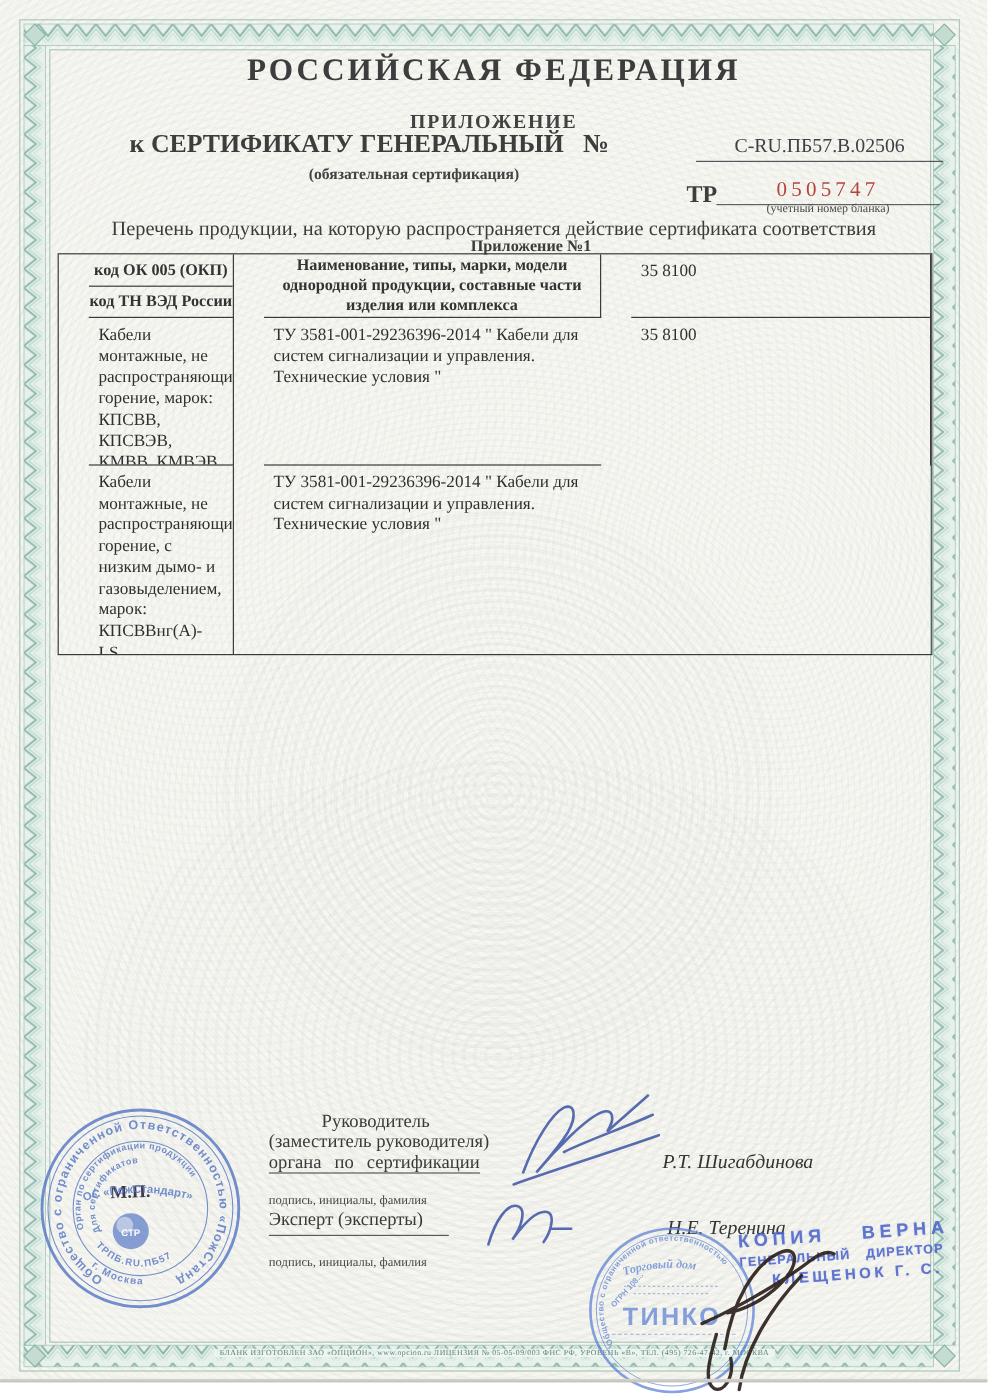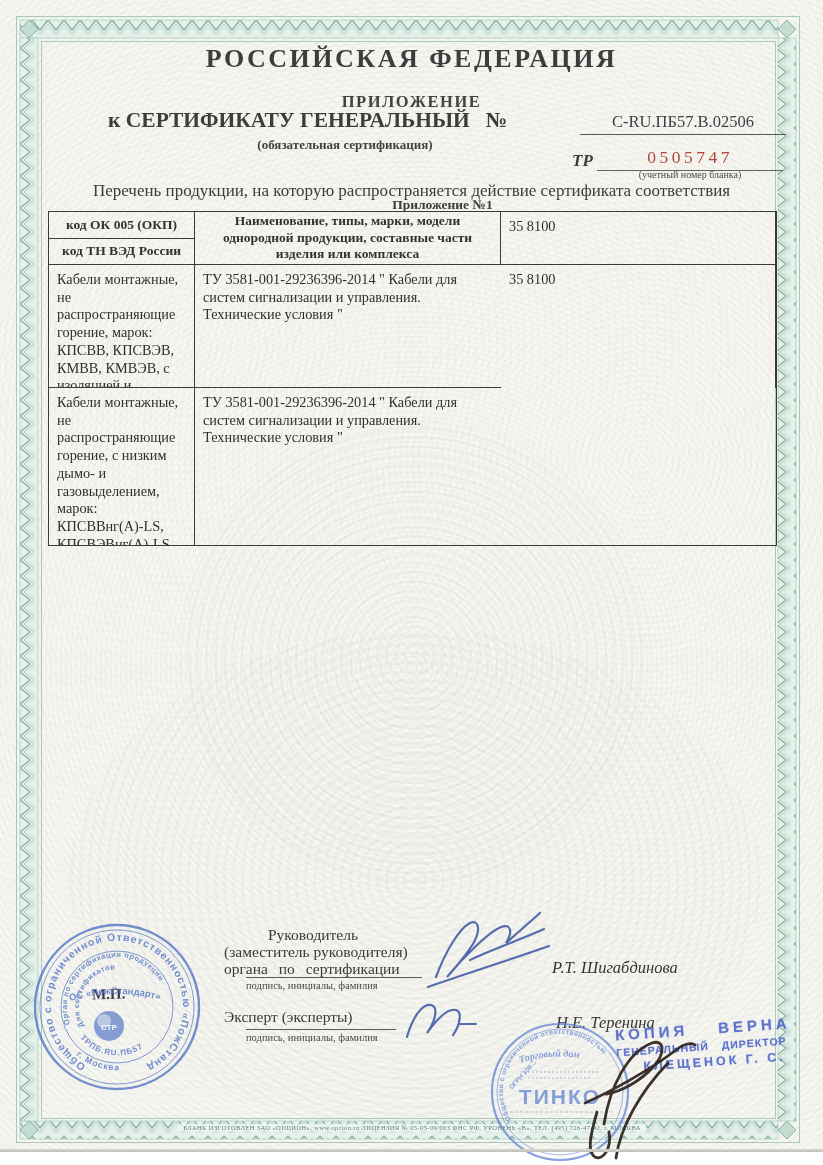--- a/index.html
+++ b/index.html
@@ -18,44 +18,44 @@
   svg{position:absolute;left:0;top:0;}
   .ctr{position:absolute;left:0;width:823px;text-align:center;}
   #title{top:44px;font-size:26px;font-weight:bold;letter-spacing:2.5px;color:#3d3d3d;}
   #applique{top:92px;font-size:16.5px;font-weight:bold;letter-spacing:1.5px;color:#424242;}
   #cert-line{position:absolute;left:108px;top:108px;font-size:21.5px;font-weight:bold;color:#3d3d3d;}
   #cert-line .numsign{margin-left:16px;}
   #cert-number-wrap{position:absolute;left:580px;top:112px;width:206px;text-align:center;
     font-size:16.5px;color:#3f3f46;border-bottom:1.3px solid #55555c;padding-bottom:2px;}
   #cert-sub{position:absolute;left:105px;top:137px;width:480px;text-align:center;
     font-size:13px;font-weight:bold;color:#424242;}
-  #tr-label{position:absolute;left:572px;top:151px;font-size:17px;font-weight:bold;color:#3d3d3d;font-style:italic;}
+  #tr-label{position:absolute;left:572px;top:151px;font-size:20px;font-weight:bold;color:#3d3d3d;}
   #blank-wrap{position:absolute;left:597px;top:147px;width:186px;text-align:center;
     border-bottom:1.2px solid #61615f;padding-bottom:2px;}
   #blank-number{font-size:17.5px;color:#b4453c;letter-spacing:3.5px;font-weight:normal;}
   #blank-caption{position:absolute;left:597px;top:169px;width:186px;text-align:center;
     font-size:10px;color:#4a4a4a;}
   #intro1{top:181px;font-size:17px;font-weight:normal;color:#3c3c3c;}
   #intro2{top:197px;font-size:13.5px;font-weight:bold;color:#3c3c3c;margin-left:31px;}
   #cert-table{position:absolute;left:48px;top:211px;width:727px;
     border:1.6px solid #3b3b3b;display:grid;
     grid-template-columns:146px 306px 1fr;grid-template-rows:53px 123px 157px;}
-  .cell{border-right:1.4px solid #3b3b3b;border-bottom:1.4px solid #3b3b3b;overflow:hidden;}
+  .cell{border-right:1.4px solid #3b3b3b;border-bottom:1.4px solid #3b3b3b;overflow:hidden;margin-left:25px;}
   .cell.last{border-right:none;}
   .cell.bot{border-bottom:none;}
   .th{display:flex;align-items:center;justify-content:center;text-align:center;
     font-weight:bold;font-size:13.5px;line-height:1.25;padding:2px 6px;color:#333;}
   .c1h{display:flex;flex-direction:column;padding:0;}
   .c1h > div{flex:1;display:flex;align-items:center;justify-content:center;
     font-weight:bold;font-size:13.5px;color:#333;}
   .c1h > div:first-child{border-bottom:1.4px solid #3b3b3b;}
   .td{padding:6px 8px;font-size:14.3px;line-height:1.24;color:#2f2f2f;}
   .sig-label{position:absolute;font-size:15.5px;color:#3a3a3a;line-height:1.12;}
   .sig-caption{position:absolute;border-top:1.1px solid #5a5a5a;font-size:10.5px;
-    color:#4a4a4a;padding-top:2px;margin-left:22px;}
+    color:#4a4a4a;padding-top:17px;}
   .sig-name{position:absolute;font-size:16.5px;color:#343434;font-style:italic;}
   #mp-label{position:absolute;left:92px;top:986px;font-size:15px;font-weight:bold;
     color:#3a3a4c;transform:rotate(-2deg);}
   #copy-stamp{position:absolute;left:616px;top:1020px;width:185px;color:#4a63cb;
     opacity:.88;transform:rotate(-4deg);font-family:"Liberation Sans","DejaVu Sans",sans-serif;
     text-shadow:0 0 1px rgba(74,99,203,.55);}
   #copy-stamp .l1{font-size:15px;font-weight:bold;letter-spacing:4px;word-spacing:22px;white-space:nowrap;}
   #copy-stamp .l2{font-size:10.5px;font-weight:bold;letter-spacing:1px;word-spacing:9px;margin-top:3px;white-space:nowrap;}
   #copy-stamp .l3{font-size:12.5px;font-weight:bold;letter-spacing:3px;margin-top:3px;padding-left:26px;white-space:nowrap;}
   #footer-line{position:absolute;left:112px;top:1124px;width:600px;text-align:center;

